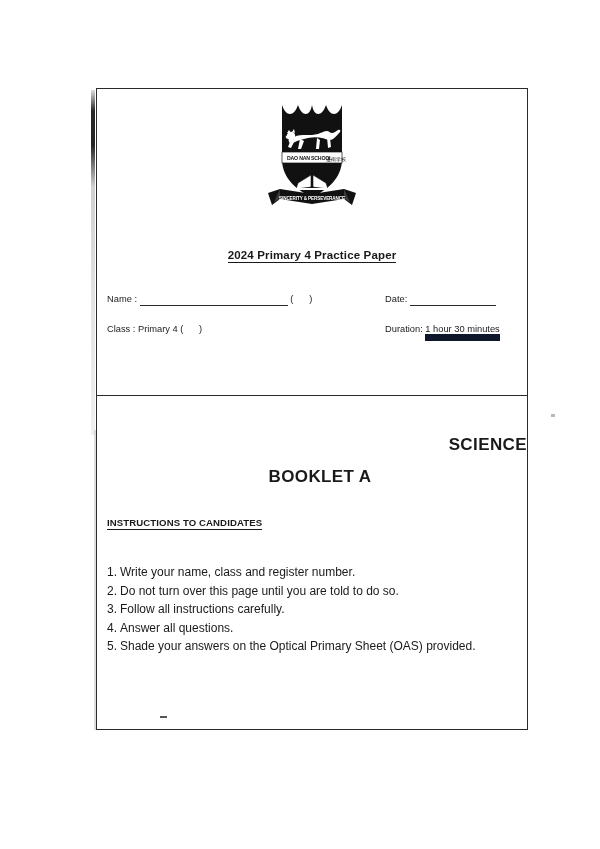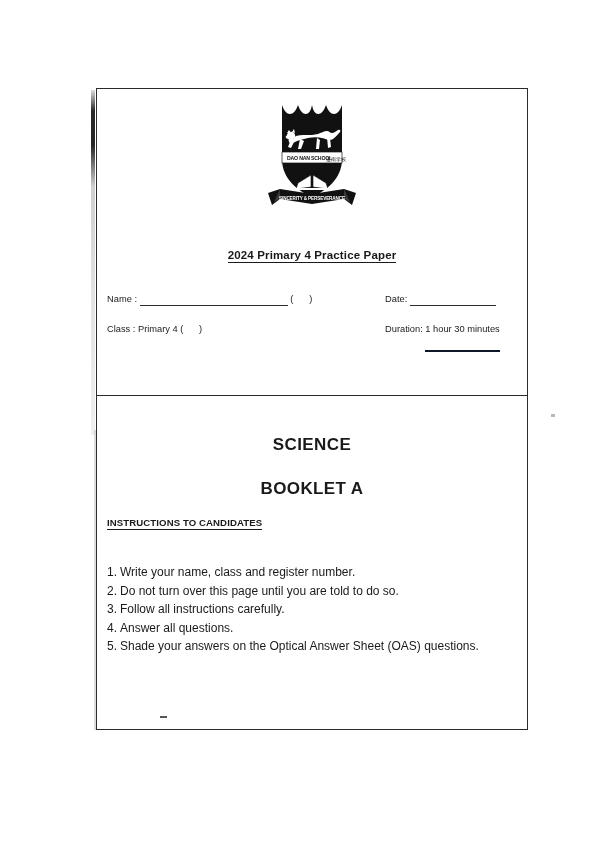--- a/index.html
+++ b/index.html
@@ -129,22 +129,22 @@
   .blank-line {
     display: inline-block;
     border-bottom: 1px solid #2b2b2b;
     vertical-align: bottom;
     height: 9px;
   }
   .blank-name { width: 148px; }
   .blank-date { width: 86px; }
 
   .underlined-value {
-    border-bottom: 2px solid #0f172a;
-    padding-bottom: 16px;
+    border-bottom: 7px solid #0f172a;
+    padding-bottom: 0px;
   }
 
   .paren-group { letter-spacing: 0.5px; }
 
   
   #body-block {
     position: absolute;
     left: 0;
     top: 306px;
     width: 430px;
@@ -152,22 +152,22 @@
   }
 
   .subject-line {
     position: absolute;
     width: 430px;
     text-align: center;
     font-weight: bold;
     font-size: 17px;
     letter-spacing: 0.4px;
   }
-  #subject-name   { top: 40px; }
-  #subject-booklet{ top: 84px; }
+  #subject-name   { top: 40px; text-align: right; }
+  #subject-booklet{ top: 72px; padding-left: 8px; }
 
   #instructions-heading {
     position: absolute;
     left: 10px;
     top: 122px;
     font-size: 9.6px;
     font-weight: bold;
     letter-spacing: 0.1px;
   }
   #instructions-heading span {
@@ -312,20 +312,20 @@
         <li>
           <span class="num">2.</span><span>Do not turn over this page until you are told to do so.</span>
         </li>
         <li>
           <span class="num">3.</span><span>Follow all instructions carefully.</span>
         </li>
         <li>
           <span class="num">4.</span><span>Answer all questions.</span>
         </li>
         <li>
-          <span class="num">5.</span><span>Shade your answers on the Optical Answer Sheet (OAS) questions.</span>
+          <span class="num">5.</span><span>Shade your answers on the Optical Primary Sheet (OAS) provided.</span>
         </li>
       </ul>
     </div>
   </div>
 
   <div id="stray-mark-1"></div>
 </div>
 
 </body></html>

